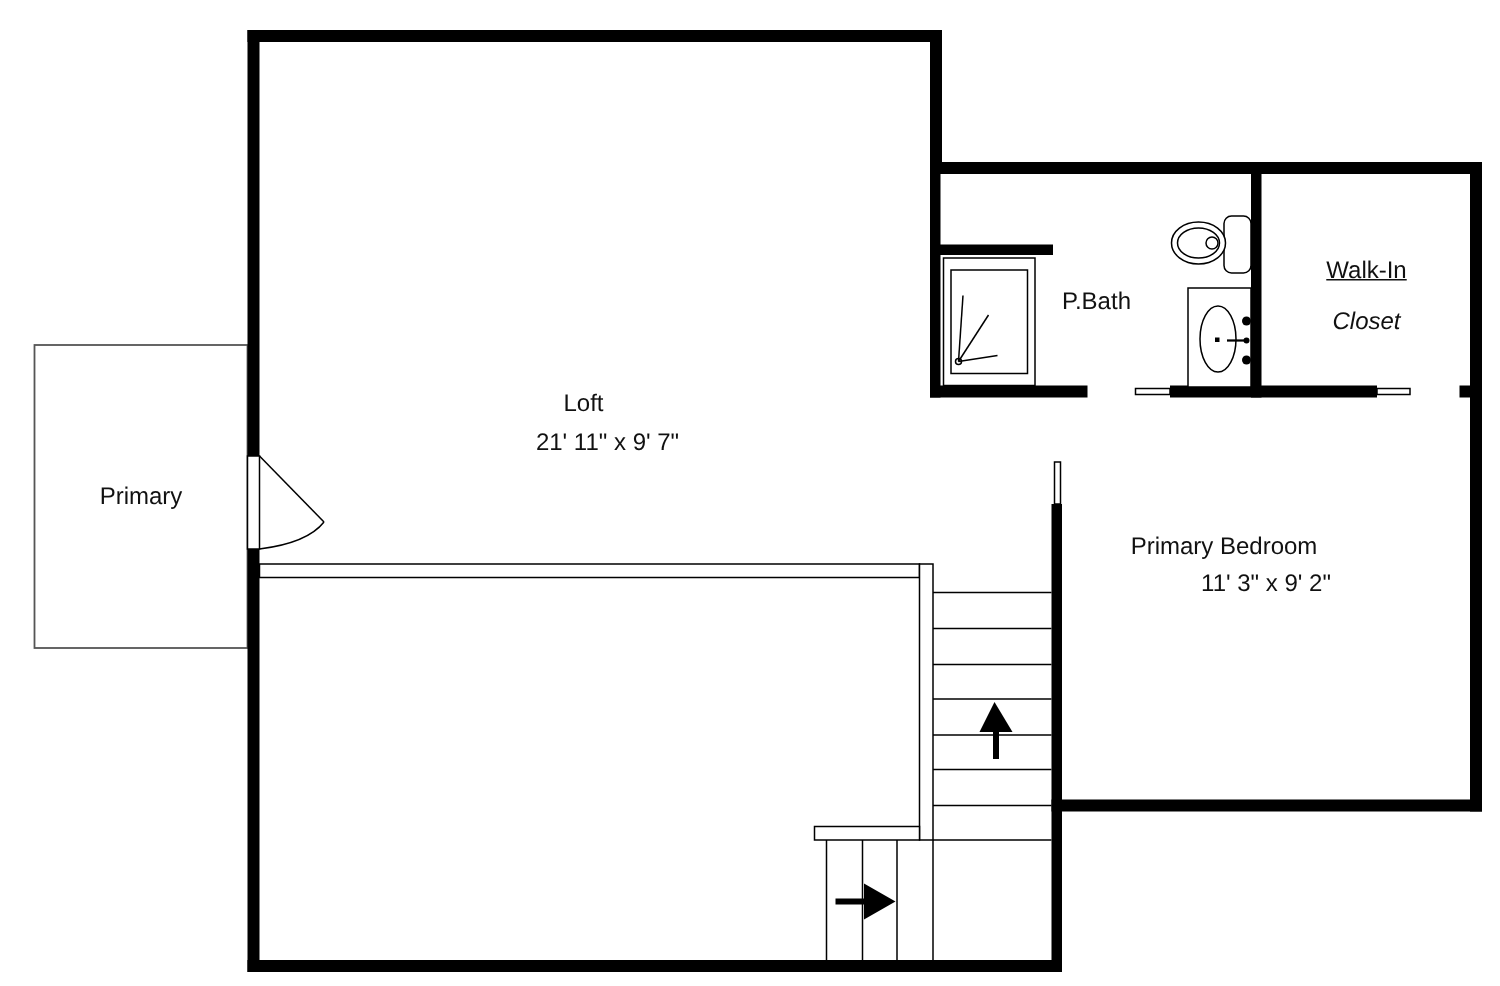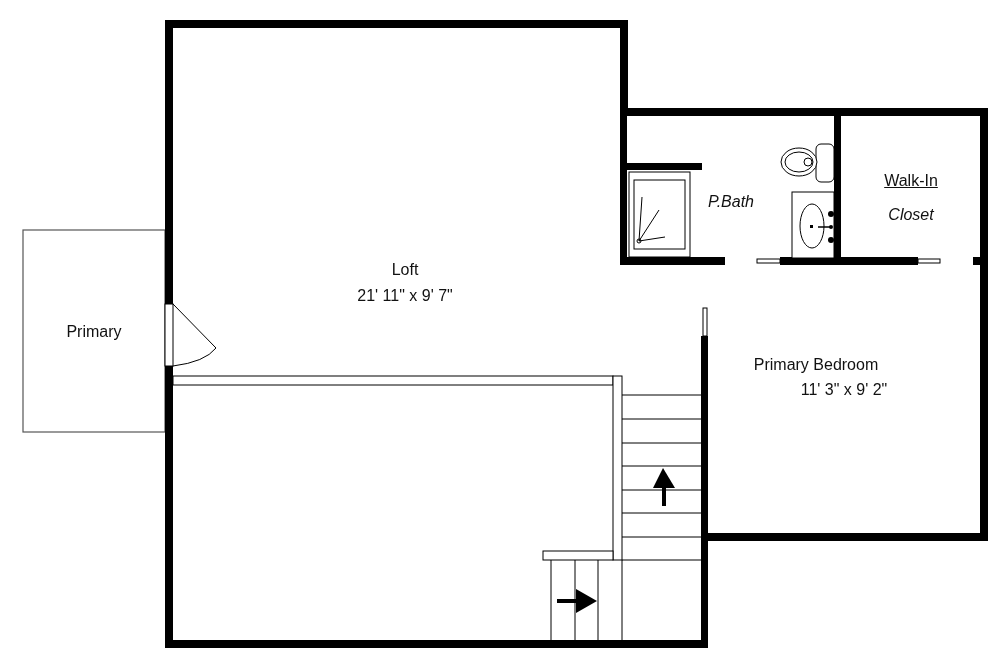--- a/index.html
+++ b/index.html
@@ -117,25 +117,25 @@
       <rect x="792" y="192" width="42" height="66" fill="#fff" stroke="#000" stroke-width="1"></rect>
       <ellipse cx="812" cy="226" rx="12" ry="22" fill="#fff" stroke="#000" stroke-width="1"></ellipse>
       <rect x="810" y="225" width="3" height="3" fill="#000"></rect>
       <line x1="818" y1="227" x2="832" y2="227" stroke="#000" stroke-width="1.5"></line>
       <circle cx="831" cy="214" r="3" fill="#000"></circle>
       <circle cx="831" cy="240" r="3" fill="#000"></circle>
       <circle cx="831" cy="227" r="2" fill="#000"></circle>
     </g>
   </svg>
 
-  <div class="lbl room-name" style="left:405px; top:260px;">Loft</div>
+  <div class="lbl room-name" style="left:389px; top:260px;">Loft</div>
   <div class="lbl room-dim" style="left:405px; top:286px;">21' 11" x 9' 7"</div>
 
   <div class="lbl room-name" style="left:816px; top:355px;">Primary Bedroom</div>
   <div class="lbl room-dim" style="left:844px; top:380px;">11' 3" x 9' 2"</div>
 
-  <div class="lbl room-name" style="left:731px; top:192px;font-style:italic;">P.Bath</div>
+  <div class="lbl room-name" style="left:731px; top:192px;">P.Bath</div>
 
   <div class="lbl room-name" style="left:911px; top:171px;text-decoration:underline;">Walk-In</div>
   <div class="lbl room-name" style="left:911px; top:205px;font-style:italic;">Closet</div>
 
   <div class="lbl room-name" style="left:94px; top:322px;">Primary</div>
 </div>
 
 </body></html>

